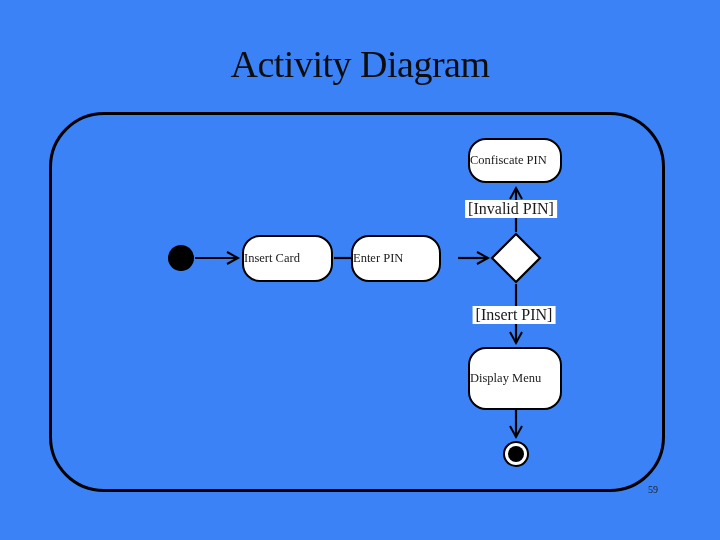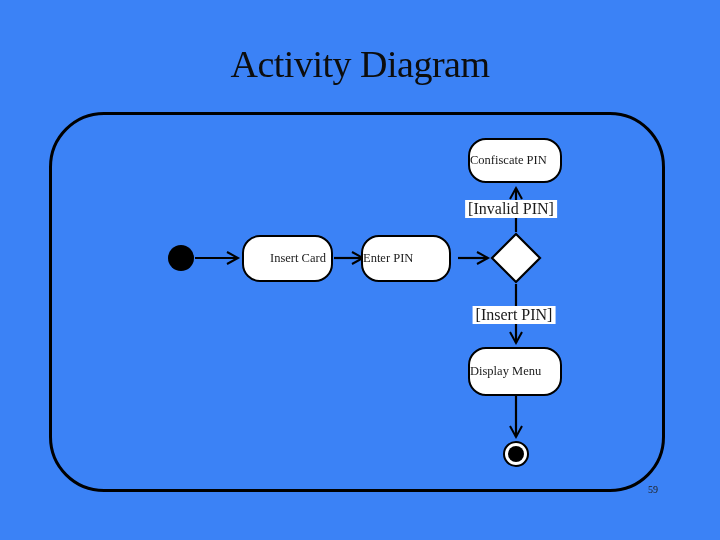--- a/index.html
+++ b/index.html
@@ -45,24 +45,24 @@
     border: 2px solid #000000;
     border-radius: 18px;
     background: #ffffff;
     display: flex;
     align-items: center;
     font-size: 12.5px;
     color: #1a1a1a;
     white-space: nowrap;
     z-index: 2;
   }
-  .node-insert-card   { left: 242px; top: 235px; width: 91px; height: 47px; padding-left: 26px; }
-  .node-enter-pin     { left: 361px; top: 235px; width: 90px; height: 47px; border-radius: 18px; }
+  .node-insert-card   { left: 242px; top: 235px; width: 91px; height: 47px; }
+  .node-enter-pin     { left: 351px; top: 235px; width: 90px; height: 47px; border-radius: 18px; }
   .node-confiscate-pin{ left: 468px; top: 138px; width: 94px; height: 45px; }
-  .node-display-menu  { left: 468px; top: 347px; width: 94px; height: 49px; }
+  .node-display-menu  { left: 468px; top: 347px; width: 94px; height: 63px; }
   .guard-label {
     position: absolute;
     transform: translateX(-50%);
     background: #ffffff;
     padding: 0 3px;
     font-size: 16px;
     color: #1a1a1a;
     white-space: nowrap;
     z-index: 3;
   }

